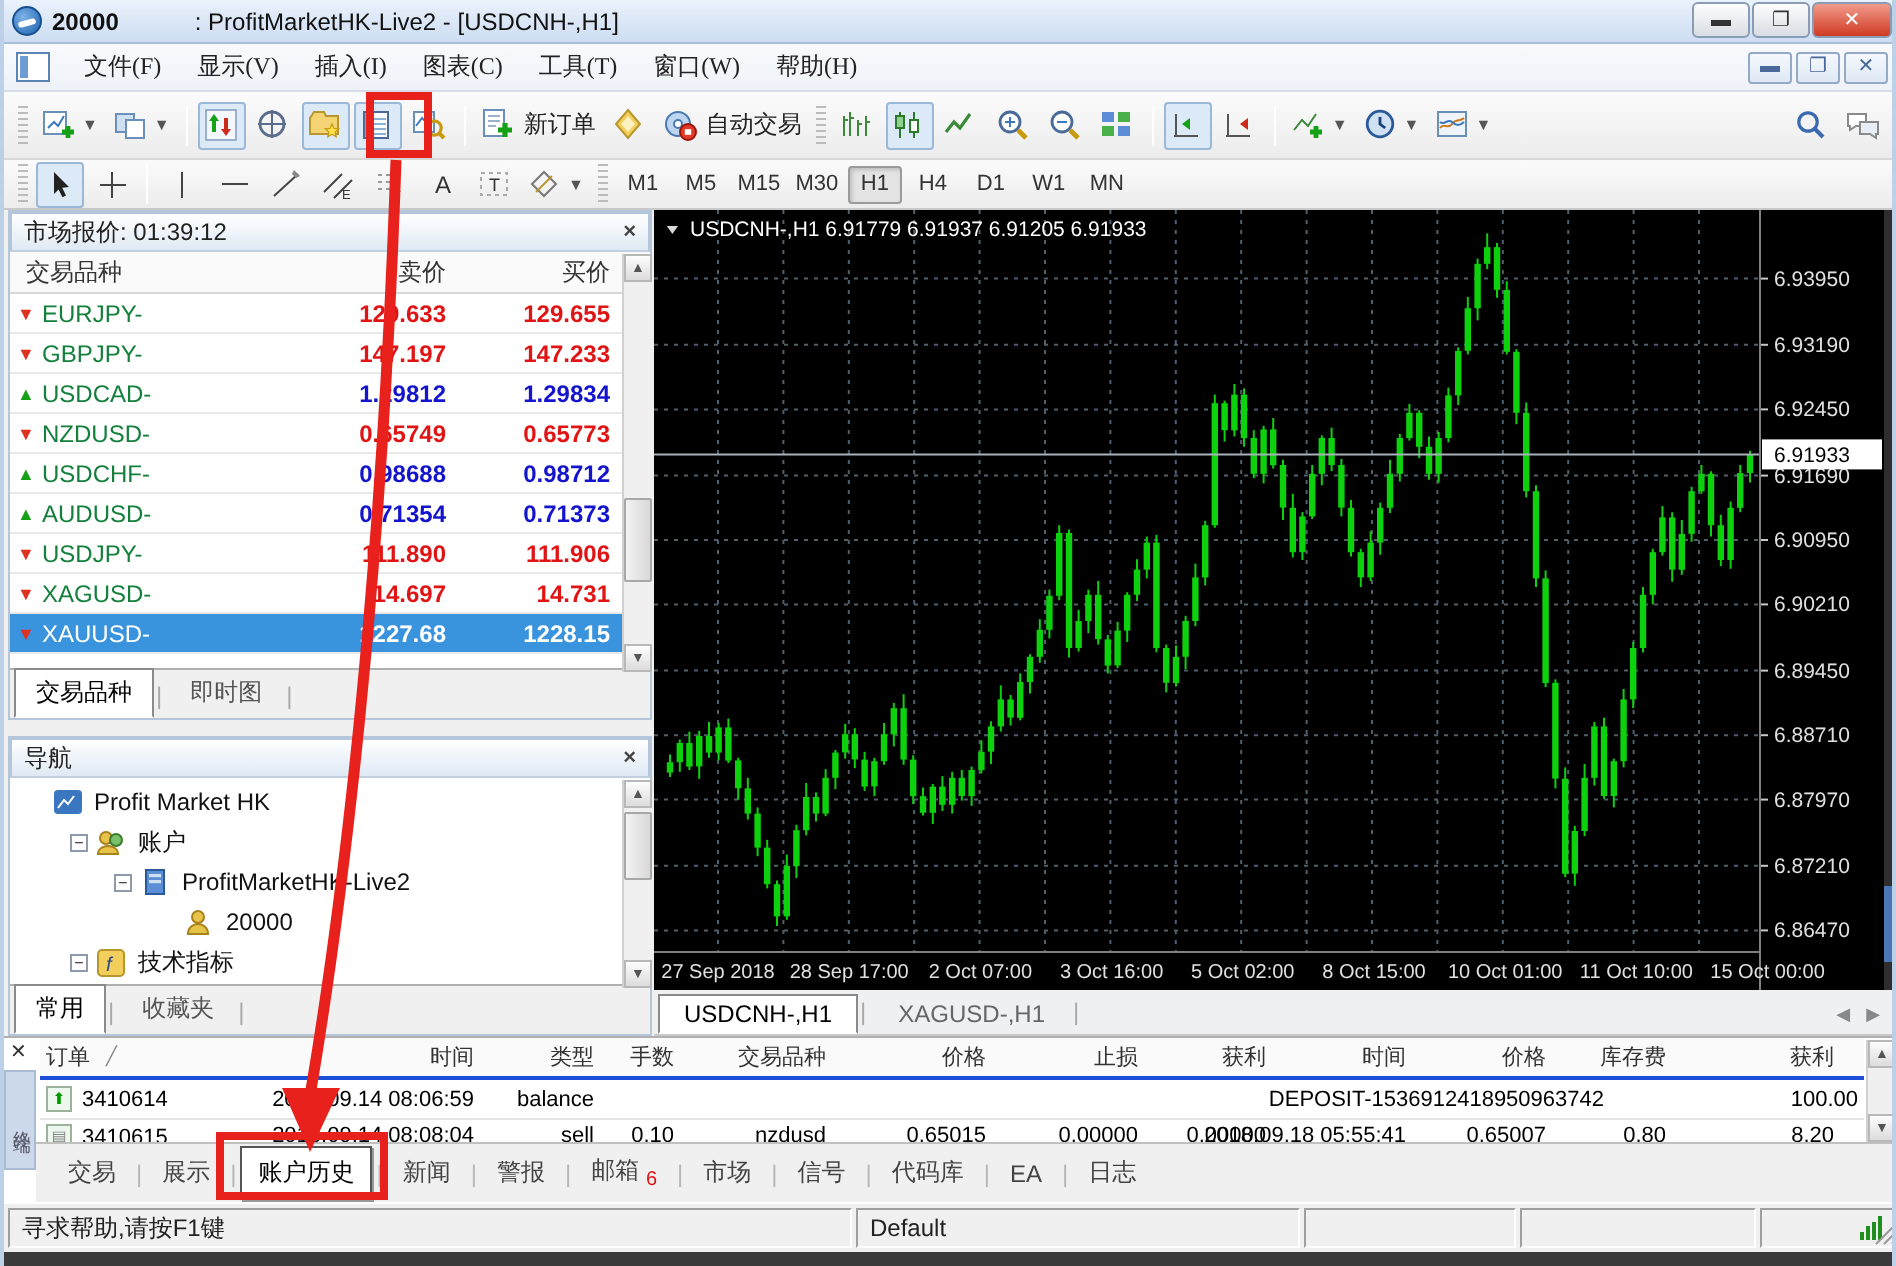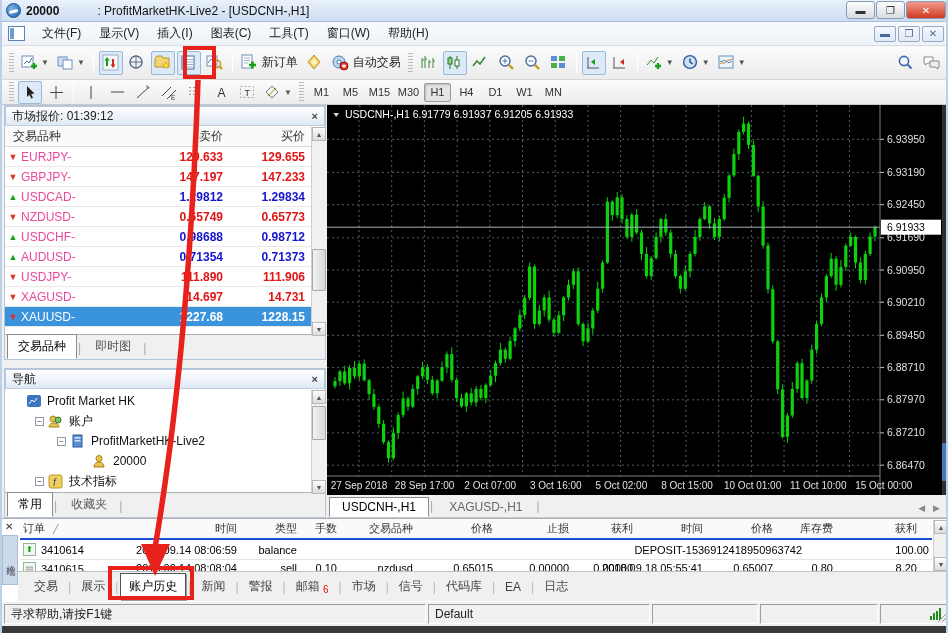--- a/index.html
+++ b/index.html
@@ -10,21 +10,21 @@
   #logo{width:15px;height:15px;border-radius:50%;background:radial-gradient(circle at 35% 35%,#7db4e8,#1c5fae);margin:0 5px 0 4px;border:1px solid #16508f;position:relative;}
   #logo:after{content:"";position:absolute;left:2px;top:6px;width:9px;height:3px;background:#fff;border-radius:2px;transform:rotate(-15deg);}
   .tb-text b{font-weight:bold;margin-right:38px;}
   #winbtns{position:absolute;right:4px;top:1px;display:flex;}
   .wbtn{width:29px;height:18px;border:1px solid #8a9cb4;border-radius:3px;margin-left:1px;background:linear-gradient(#fdfdfd,#d8dde4);font-size:10px;color:#333;display:flex;align-items:center;justify-content:center;}
   .wbtn.close{background:linear-gradient(#f29b8c,#cf3a22);color:#fff;width:40px;font-weight:bold;}
   
   #menubar{position:absolute;left:0;top:22px;width:948px;height:24px;background:linear-gradient(#f8fafd,#eef2f8);border-bottom:1px solid #d7dde6;display:flex;align-items:center;font-size:12px;color:#222;}
   #mdoc{width:17px;height:15px;margin:0 8px 0 6px;background:#fff;border:1px solid #5c83b5;position:relative;}
   #mdoc:after{content:"";position:absolute;left:1px;top:1px;width:4px;height:11px;background:#6d9bd4;}
-  .menu-item{padding:18px 9px;cursor:default;}
+  .menu-item{padding:18px 9px;cursor:default;font-family:Liberation Serif, serif;}
   #mdictrls{position:absolute;right:6px;display:flex;}
   .mdbtn{width:22px;height:16px;border:1px solid #93a9c6;background:linear-gradient(#f5f9fe,#dfe8f4);color:#4a6899;font-size:10px;display:flex;align-items:center;justify-content:center;margin-left:2px;border-radius:2px;}
   
   #toolbar1{position:absolute;left:0;top:46px;width:948px;height:34px;background:linear-gradient(#fbfbfb,#ececec);border-bottom:1px solid #d8d8d8;display:flex;align-items:center;padding-left:4px;}
   #toolbar2{position:absolute;left:0;top:80px;width:948px;height:25px;background:linear-gradient(#fbfbfb,#ececec);border-bottom:1px solid #c9c9c9;display:flex;align-items:center;padding-left:4px;}
   .tbtn{height:24px;min-width:24px;display:flex;align-items:center;justify-content:center;margin:0 1px;border:1px solid transparent;border-radius:2px;padding:0 2px;font-size:12px;color:#222;}
   .tbtn.pressed{background:#dce9f7;border:1px solid #9ab8d8;}
   .tbtn .lbl{margin-left:4px;}
   .tbtn .dd{font-size:8px;color:#555;margin-left:3px;}
   .tsep{width:1px;height:20px;background:#c4c4c4;border-right:1px solid #fff;margin:0 4px;}
@@ -34,21 +34,21 @@
   .tb2{height:23px;}
   
   .panel-title{background:linear-gradient(#ffffff,#dfe9f4);border:1px solid #b6c6da;border-bottom:1px solid #c2cfdf;font-size:12px;color:#222;display:flex;align-items:center;padding:0 6px;height:20px;}
   .panel-title .x{margin-left:auto;font-size:11px;color:#444;font-weight:bold;}
   #mw-panel{position:absolute;left:2px;top:105px;width:322px;height:255px;background:#fff;border:1px solid #b6c6da;}
   #mw-header{display:flex;height:21px;border-bottom:1px solid #d8d8d8;background:#fafafa;font-size:12px;color:#333;align-items:center;}
   .mwc1{width:126px;padding-left:8px;}
   .mwc2{width:92px;text-align:right;}
   .mwc3{width:84px;text-align:right;padding-right:2px;}
   .mw-row{display:flex;height:20px;align-items:center;border-bottom:1px solid #e9e9e9;font-size:12px;}
-  .mw-row .sym{width:110px;color:#ec4899;}
+  .mw-row .sym{width:110px;color:#15803d;}
   .mw-row .arr{width:16px;text-align:center;font-size:9px;}
   .mw-row .bid{width:92px;text-align:right;font-weight:bold;}
   .mw-row .ask{width:84px;text-align:right;font-weight:bold;padding-right:2px;}
   .mw-row.up .bid,.mw-row.up .ask{color:#1414cd;}
   .mw-row.down .bid,.mw-row.down .ask{color:#e01414;}
   .mw-row.sel{background:#3a93dd;}
   .mw-row.sel .sym,.mw-row.sel .bid,.mw-row.sel .ask{color:#fff;}
   .tabstrip{position:absolute;left:0;bottom:0;width:100%;height:25px;background:#f0f0f0;border-top:1px solid #b0b0b0;display:flex;align-items:flex-end;font-size:12px;color:#555;}
   .ptab{padding:3px 10px;margin-left:2px;border:1px solid transparent;}
   .ptab.active{background:#fff;border:1px solid #8a8a8a;border-bottom:1px solid #fff;color:#000;}

